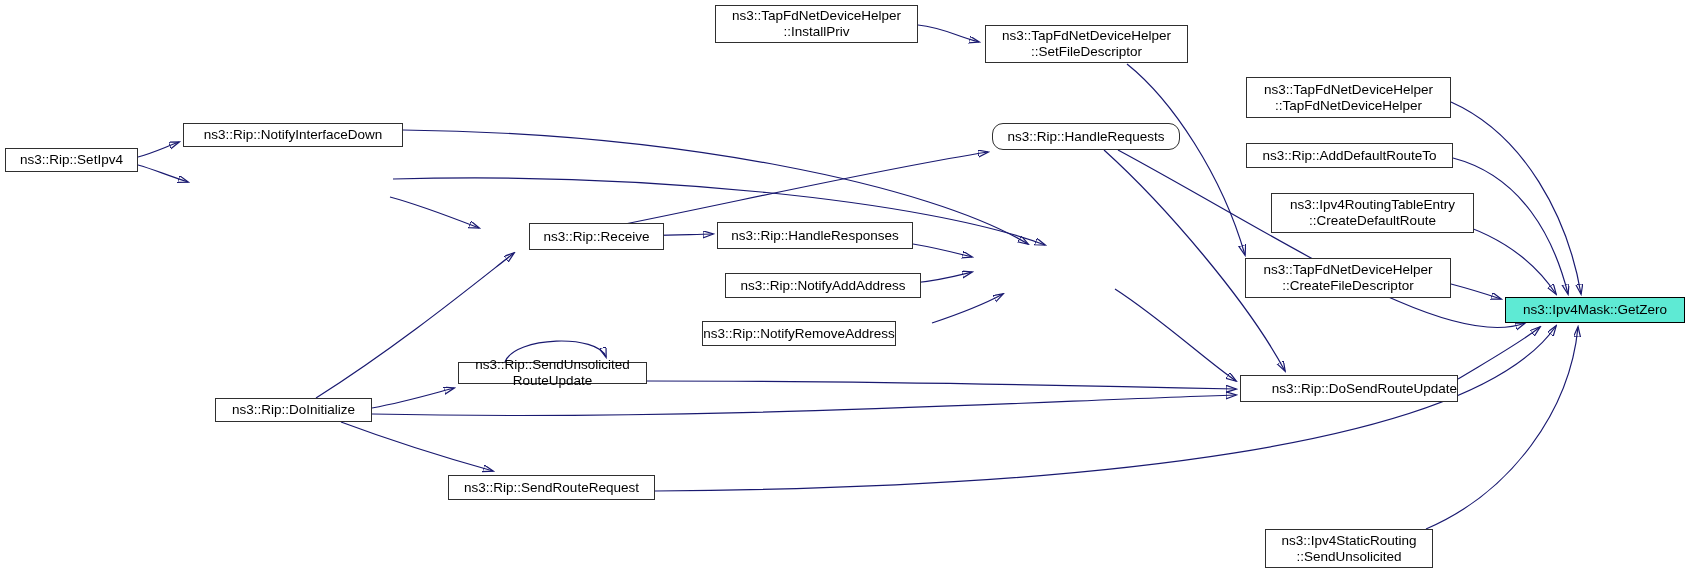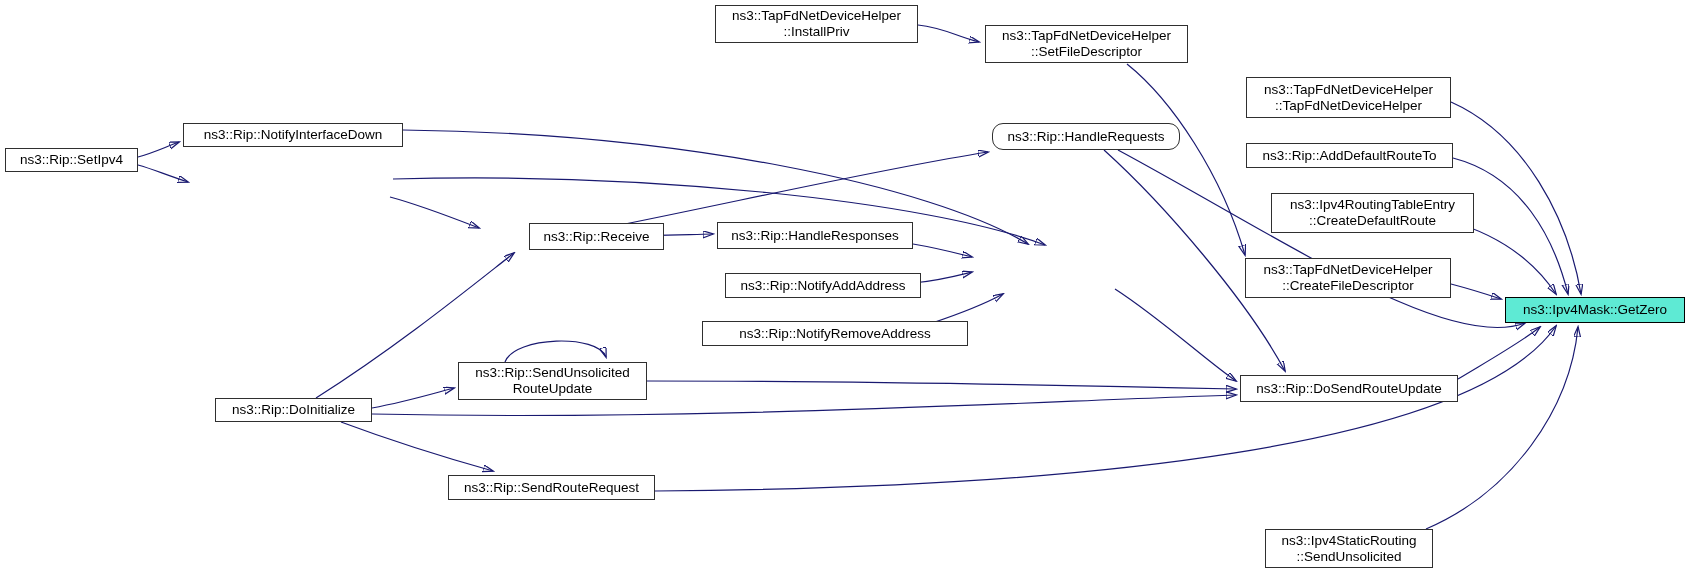--- a/index.html
+++ b/index.html
@@ -89,37 +89,37 @@
   </div>
   <div class="node" style="left:485px;top:223px;width:135px;height:27px;margin-left:44px;">
     <span>ns3::Rip::Receive</span>
   </div>
   <div class="node" style="left:717px;top:222px;width:196px;height:27px;">
     <span>ns3::Rip::HandleResponses</span>
   </div>
   <div class="node" style="left:717px;top:273px;width:196px;height:25px;margin-left:8px;">
     <span>ns3::Rip::NotifyAddAddress</span>
   </div>
-  <div class="node" style="left:702px;top:321px;width:266px;height:25px;">
+  <div class="node" style="left:702px;top:321px;width:194px;height:25px;">
     <span>ns3::Rip::NotifyRemoveAddress</span>
   </div>
   <div class="node" style="left:992px;top:123px;width:188px;height:27px;border-radius:11px;">
     <span>ns3::Rip::HandleRequests</span>
   </div>
-  <div class="node" style="left:458px;top:362px;width:189px;height:38px;">
+  <div class="node" style="left:458px;top:362px;width:189px;height:22px;">
     <span>ns3::Rip::SendUnsolicited</span>
     <span>RouteUpdate</span>
   </div>
   <div class="node" style="left:215px;top:398px;width:157px;height:24px;">
     <span>ns3::Rip::DoInitialize</span>
   </div>
   <div class="node" style="left:448px;top:475px;width:207px;height:25px;">
     <span>ns3::Rip::SendRouteRequest</span>
   </div>
-  <div class="node" style="left:1240px;top:375px;width:218px;height:27px;">
+  <div class="node" style="left:1240px;top:375px;width:218px;height:27px;align-items:flex-end;">
     <span>ns3::Rip::DoSendRouteUpdate</span>
   </div>
   <div class="node" style="left:1265px;top:529px;width:168px;height:39px;text-align:center;">
     <span>ns3::Ipv4StaticRouting</span>
     <span>::SendUnsolicited</span>
   </div>
 
 </div>
 
 </body></html>

